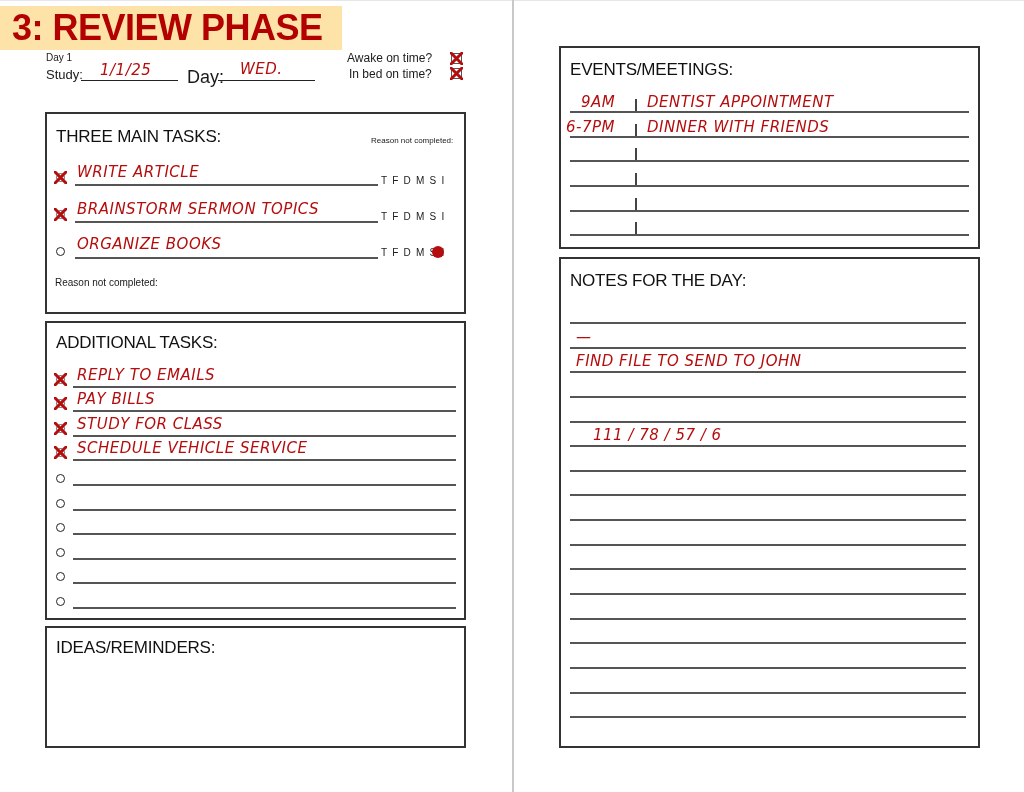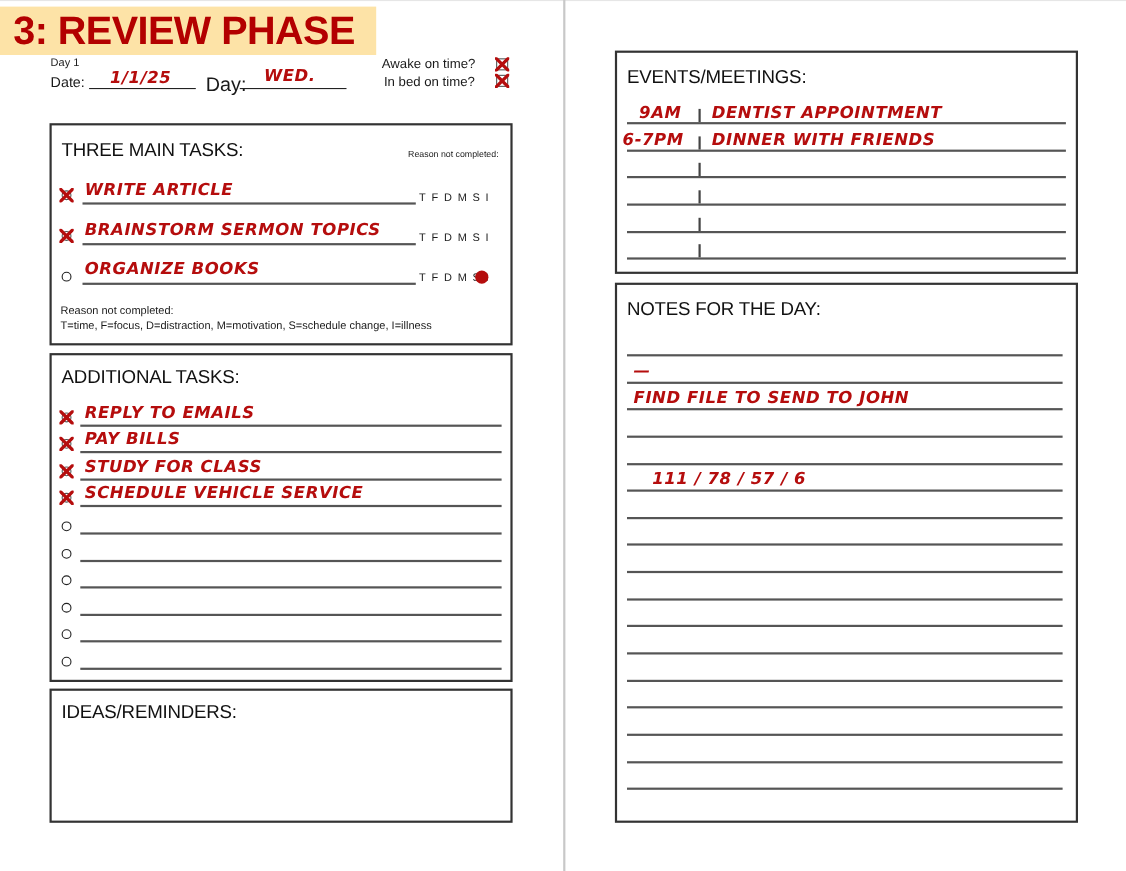--- a/index.html
+++ b/index.html
@@ -5,21 +5,21 @@
   html, body { margin:0; padding:0; }
   body { width:1024px; height:792px; background:#ffffff; position:relative; overflow:hidden;
          font-family: "Liberation Sans", "DejaVu Sans", sans-serif; color:#1a1a1a; }
   .topline { position:absolute; left:0; top:0; width:1024px; height:1px; background:#e6e6e6; }
   .spine { position:absolute; left:512px; top:0; width:2px; height:792px; background:#c8c8c8; }
 
   .phase-banner { position:absolute; left:0; top:6px; width:342px; height:44px; background:#fde3a7; }
   .phase-title { position:absolute; left:12px; top:7px; font-size:36px; font-weight:bold; color:#b30000;
                  letter-spacing:-0.5px; line-height:42px; font-family:"Liberation Sans", sans-serif; }
 
-  .hand { color:#b50d0d; font-family:"DejaVu Sans", sans-serif; font-weight:bold; font-style:italic;
+  .hand { color:#b50d0d; font-family:"DejaVu Sans", sans-serif; font-weight:normal; font-style:italic;
           text-transform:uppercase; letter-spacing:0.5px; }
 
   .day-label { position:absolute; left:46px; top:52px; font-size:10px; }
   .date-label { position:absolute; left:46px; top:67px; font-size:13px; }
   .date-line { position:absolute; left:81px; top:80px; width:97px; height:1px; background:#222; }
   .date-val { position:absolute; left:100px; top:61px; font-size:15px; }
   .dow-label { position:absolute; left:187px; top:67px; font-size:18px; }
   .dow-line { position:absolute; left:218px; top:80px; width:97px; height:1px; background:#222; }
   .dow-val { position:absolute; left:240px; top:60px; font-size:15px; }
 
@@ -44,21 +44,21 @@
 </head>
 <body>
 
 <div class="topline"></div>
 <div class="spine"></div>
 
 <div class="phase-banner"></div>
 <div class="phase-title">3: REVIEW PHASE</div>
 
 <div class="day-label">Day 1</div>
-<div class="date-label">Date:</div>
+<div class="date-label">Study:</div>
 <div class="date-line"></div>
 <div class="date-val hand">1/1/25</div>
 <div class="dow-label">Day:</div>
 <div class="dow-line"></div>
 <div class="dow-val hand">Wed.</div>
 
 <div class="awake-label">Awake on time?</div>
 <div class="xmark" style="left:450px;top:52px;">
   <svg viewBox="0 0 13 13">
       <rect x="1.5" y="1.5" width="10" height="10" fill="none" stroke="#555" stroke-width="1"></rect>
@@ -97,21 +97,20 @@
   <div class="row-line" style="left:28px;top:107px;width:303px;"></div>
   <div class="reason-codes" style="left:334px;top:97px;">TFDMSI</div>
 
   <div class="bullet-empty" style="left:9px;top:133px;"></div>
   <div class="task-text hand" style="left:30px;top:121px;">Organize books</div>
   <div class="row-line" style="left:28px;top:143px;width:303px;"></div>
   <div class="reason-codes" style="left:334px;top:133px;">TFDMSI</div>
   <div class="circle-mark" style="left:385px;top:132px;"></div>
 
   <div class="legend-text" style="left:8px;top:163px;">Reason not completed:</div>
-  <div class="legend-text" style="left:8px;top:177px;">T=time, F=focus, D=distraction, M=motivation, S=schedule change, I=illness</div>
 </div>
 
 <div class="box" style="left:45px;top:321px;width:421px;height:299px;">
   <div class="box-title" style="left:9px;top:10px;">ADDITIONAL TASKS:</div>
 
   <div class="xmark" style="left:7px;top:50px;">
       <svg viewBox="0 0 13 13">
         <circle cx="6.5" cy="6.5" r="4" fill="none" stroke="#555" stroke-width="1"></circle>
         <path d="M1 1 L12 12 M12 1 L1 12" stroke="#b50d0d" stroke-width="3" stroke-linecap="round"></path>
       </svg>

